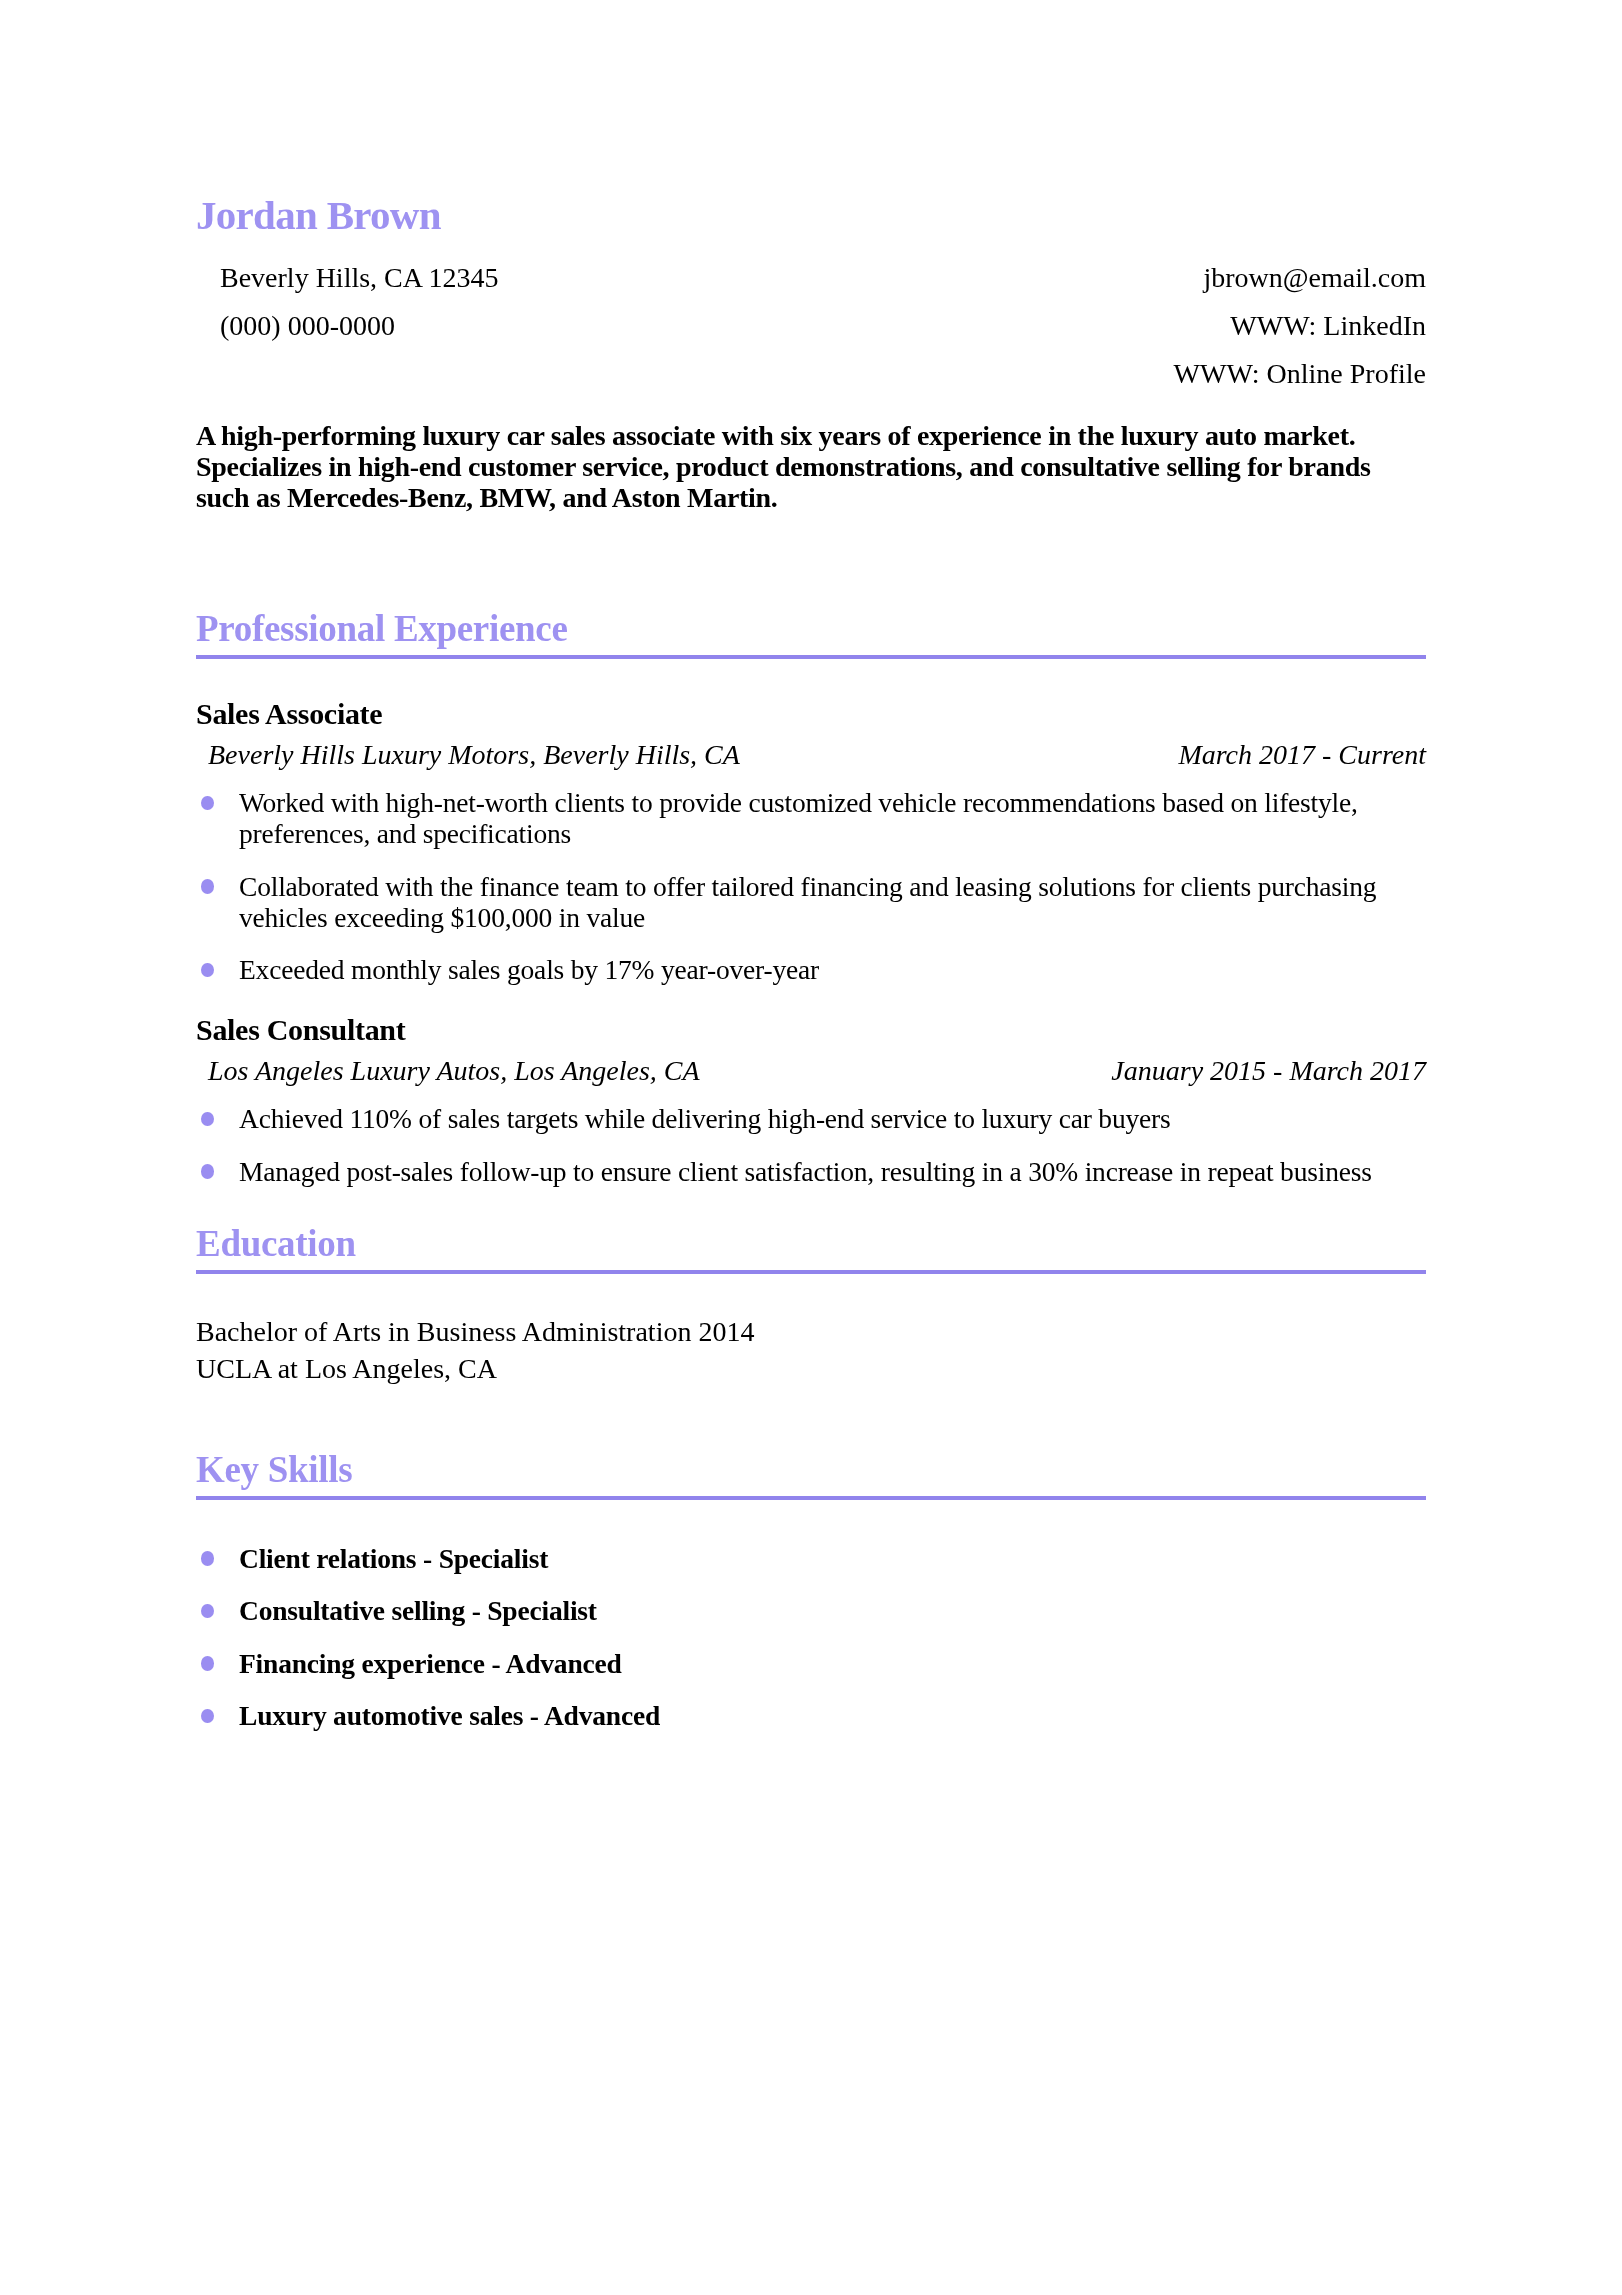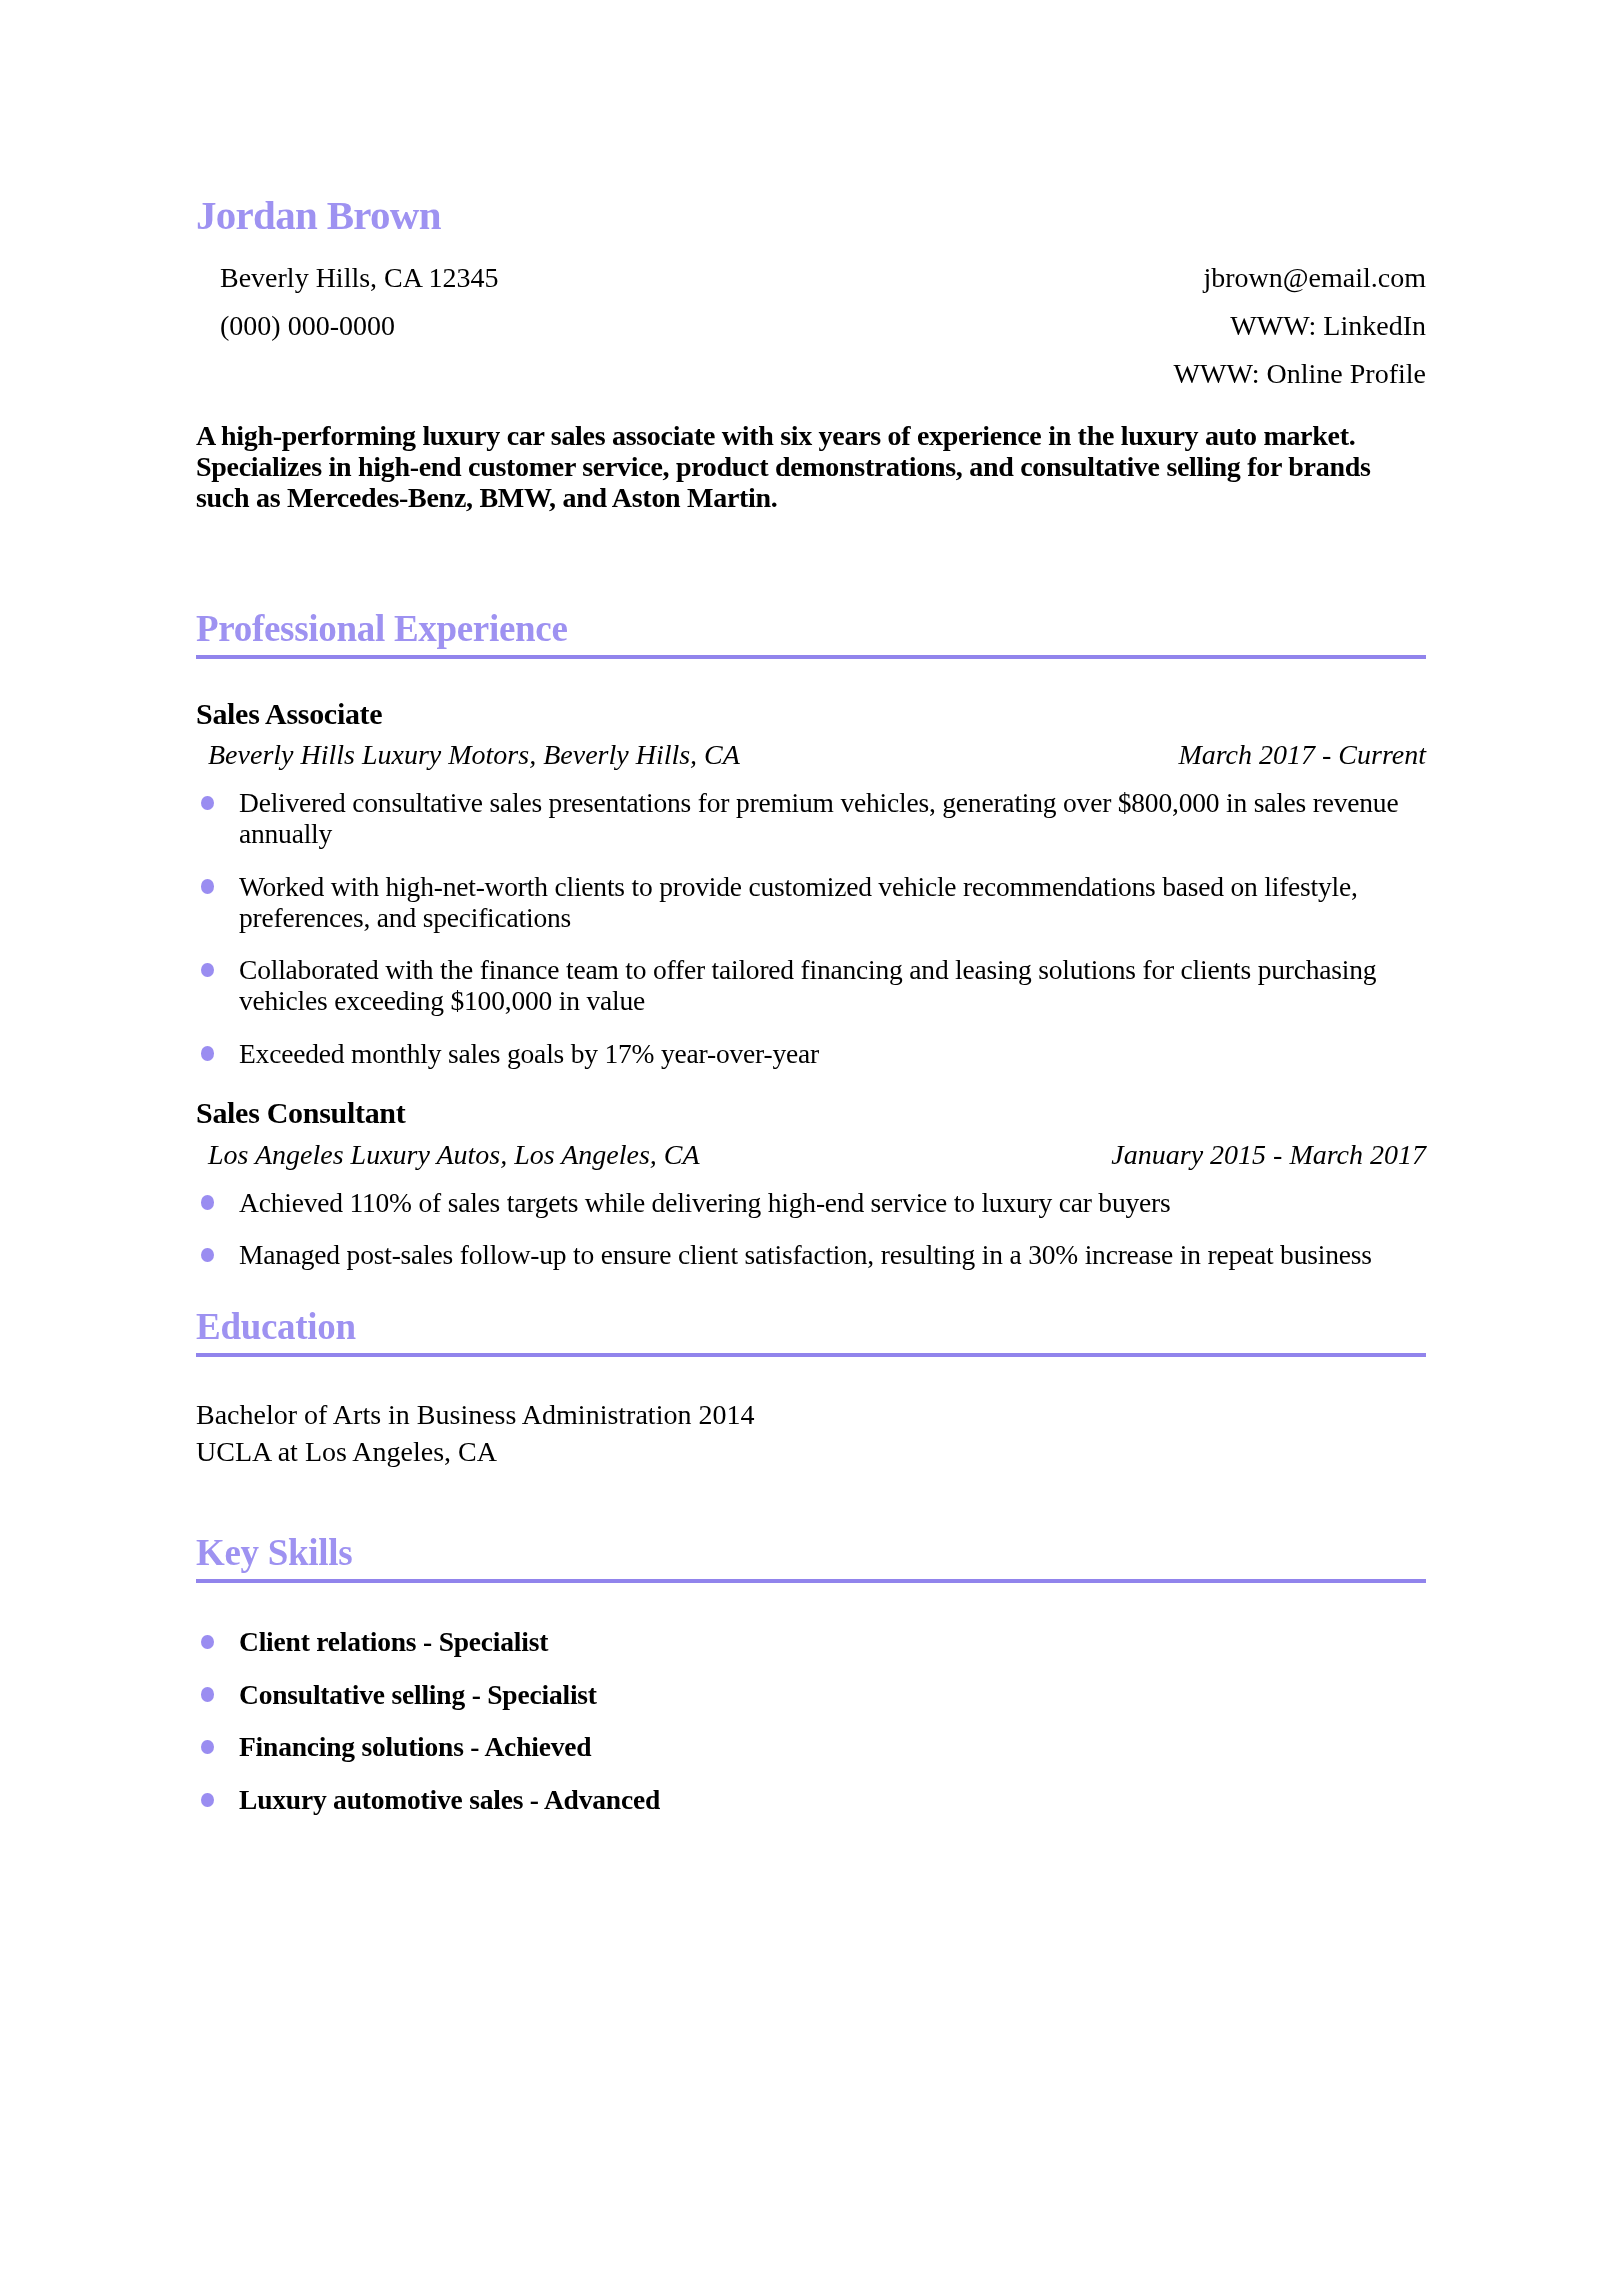--- a/index.html
+++ b/index.html
@@ -134,21 +134,20 @@
   <section class="sec-experience">
     <h2 class="sec-heading">Professional Experience</h2>
 
     <div class="job">
       <h3 class="job-title">Sales Associate</h3>
       <div class="job-line">
         <span class="company">Beverly Hills Luxury Motors, Beverly Hills, CA</span>
         <span class="dates">March 2017 - Current</span>
       </div>
       <ul class="bullets">
-        <li>Delivered consultative sales presentations for premium vehicles, generating over $800,000 in sales revenue annually</li>
         <li>Worked with high-net-worth clients to provide customized vehicle recommendations based on lifestyle, preferences, and specifications</li>
         <li>Collaborated with the finance team to offer tailored financing and leasing solutions for clients purchasing vehicles exceeding $100,000 in value</li>
         <li>Exceeded monthly sales goals by 17% year-over-year</li>
       </ul>
     </div>
 
     <div class="job">
       <h3 class="job-title">Sales Consultant</h3>
       <div class="job-line">
         <span class="company">Los Angeles Luxury Autos, Los Angeles, CA</span>
@@ -167,19 +166,19 @@
       <div>Bachelor of Arts in Business Administration 2014</div>
       <div>UCLA at Los Angeles, CA</div>
     </div>
   </section>
 
   <section class="sec-skills">
     <h2 class="sec-heading">Key Skills</h2>
     <ul class="bullets">
       <li>Client relations - Specialist</li>
       <li>Consultative selling - Specialist</li>
-      <li>Financing solutions - Achieved</li>
+      <li>Financing experience - Advanced</li>
       <li>Luxury automotive sales - Advanced</li>
     </ul>
   </section>
 
 </div>
 
 
 </body></html>

